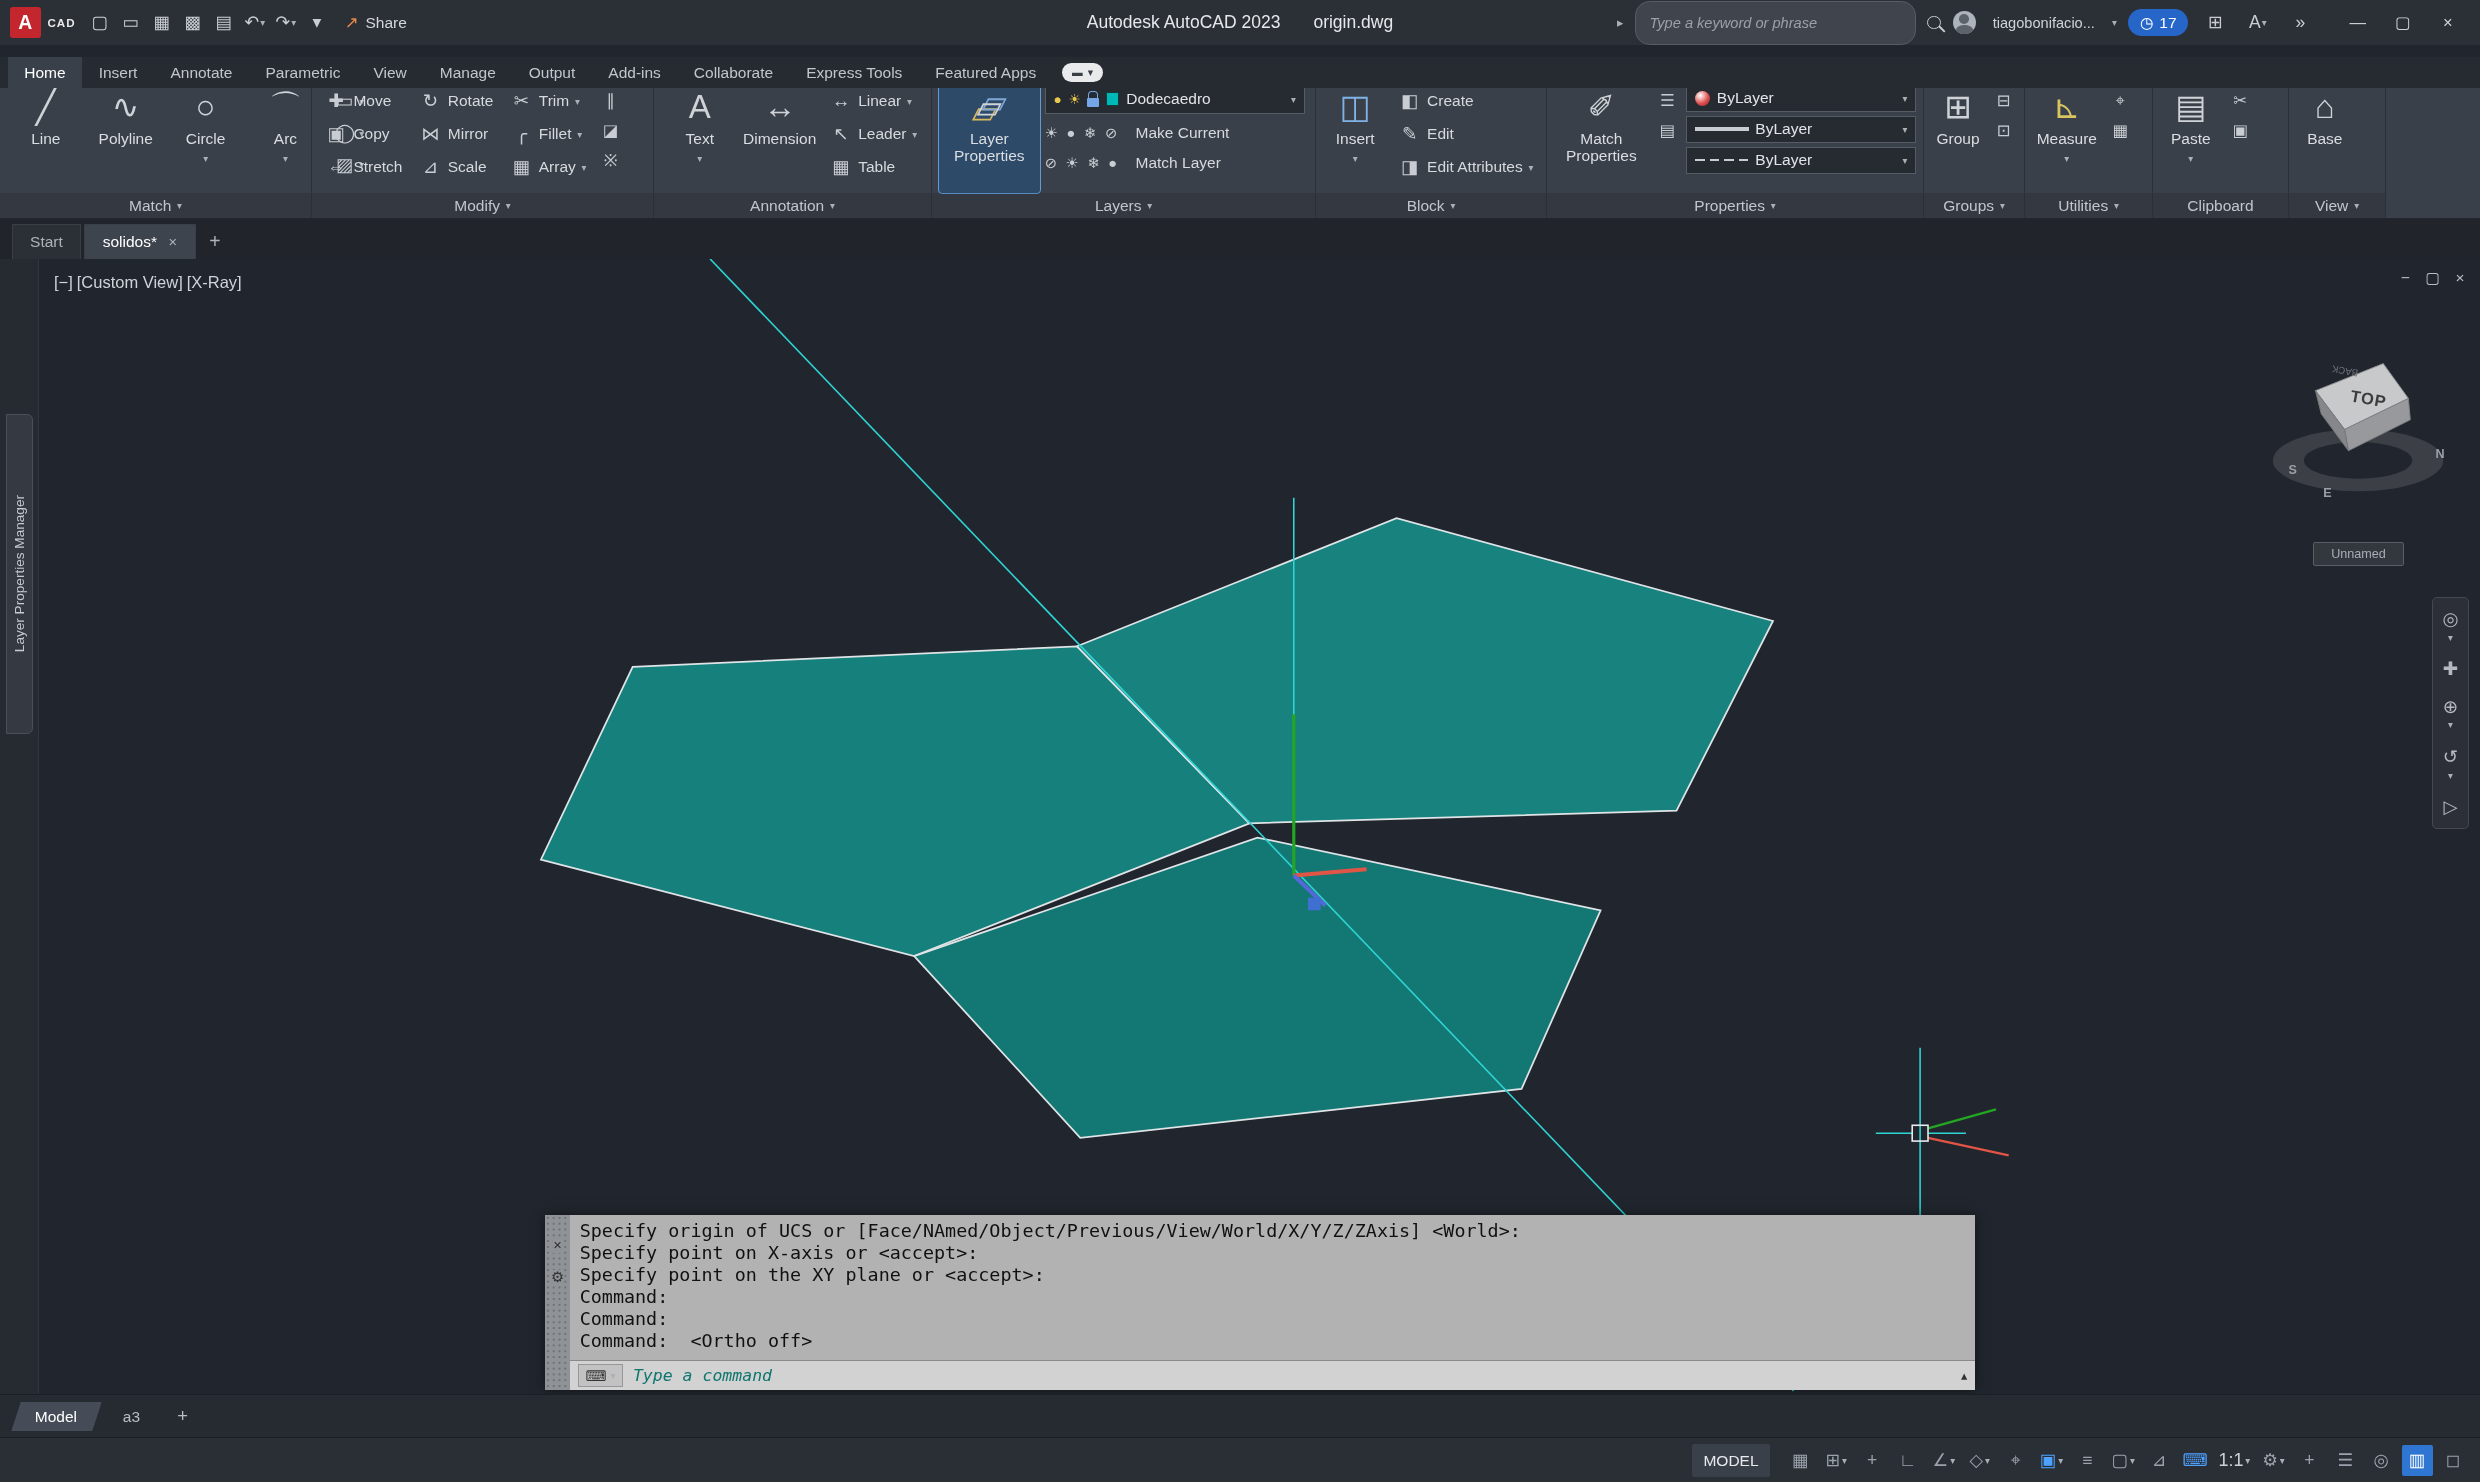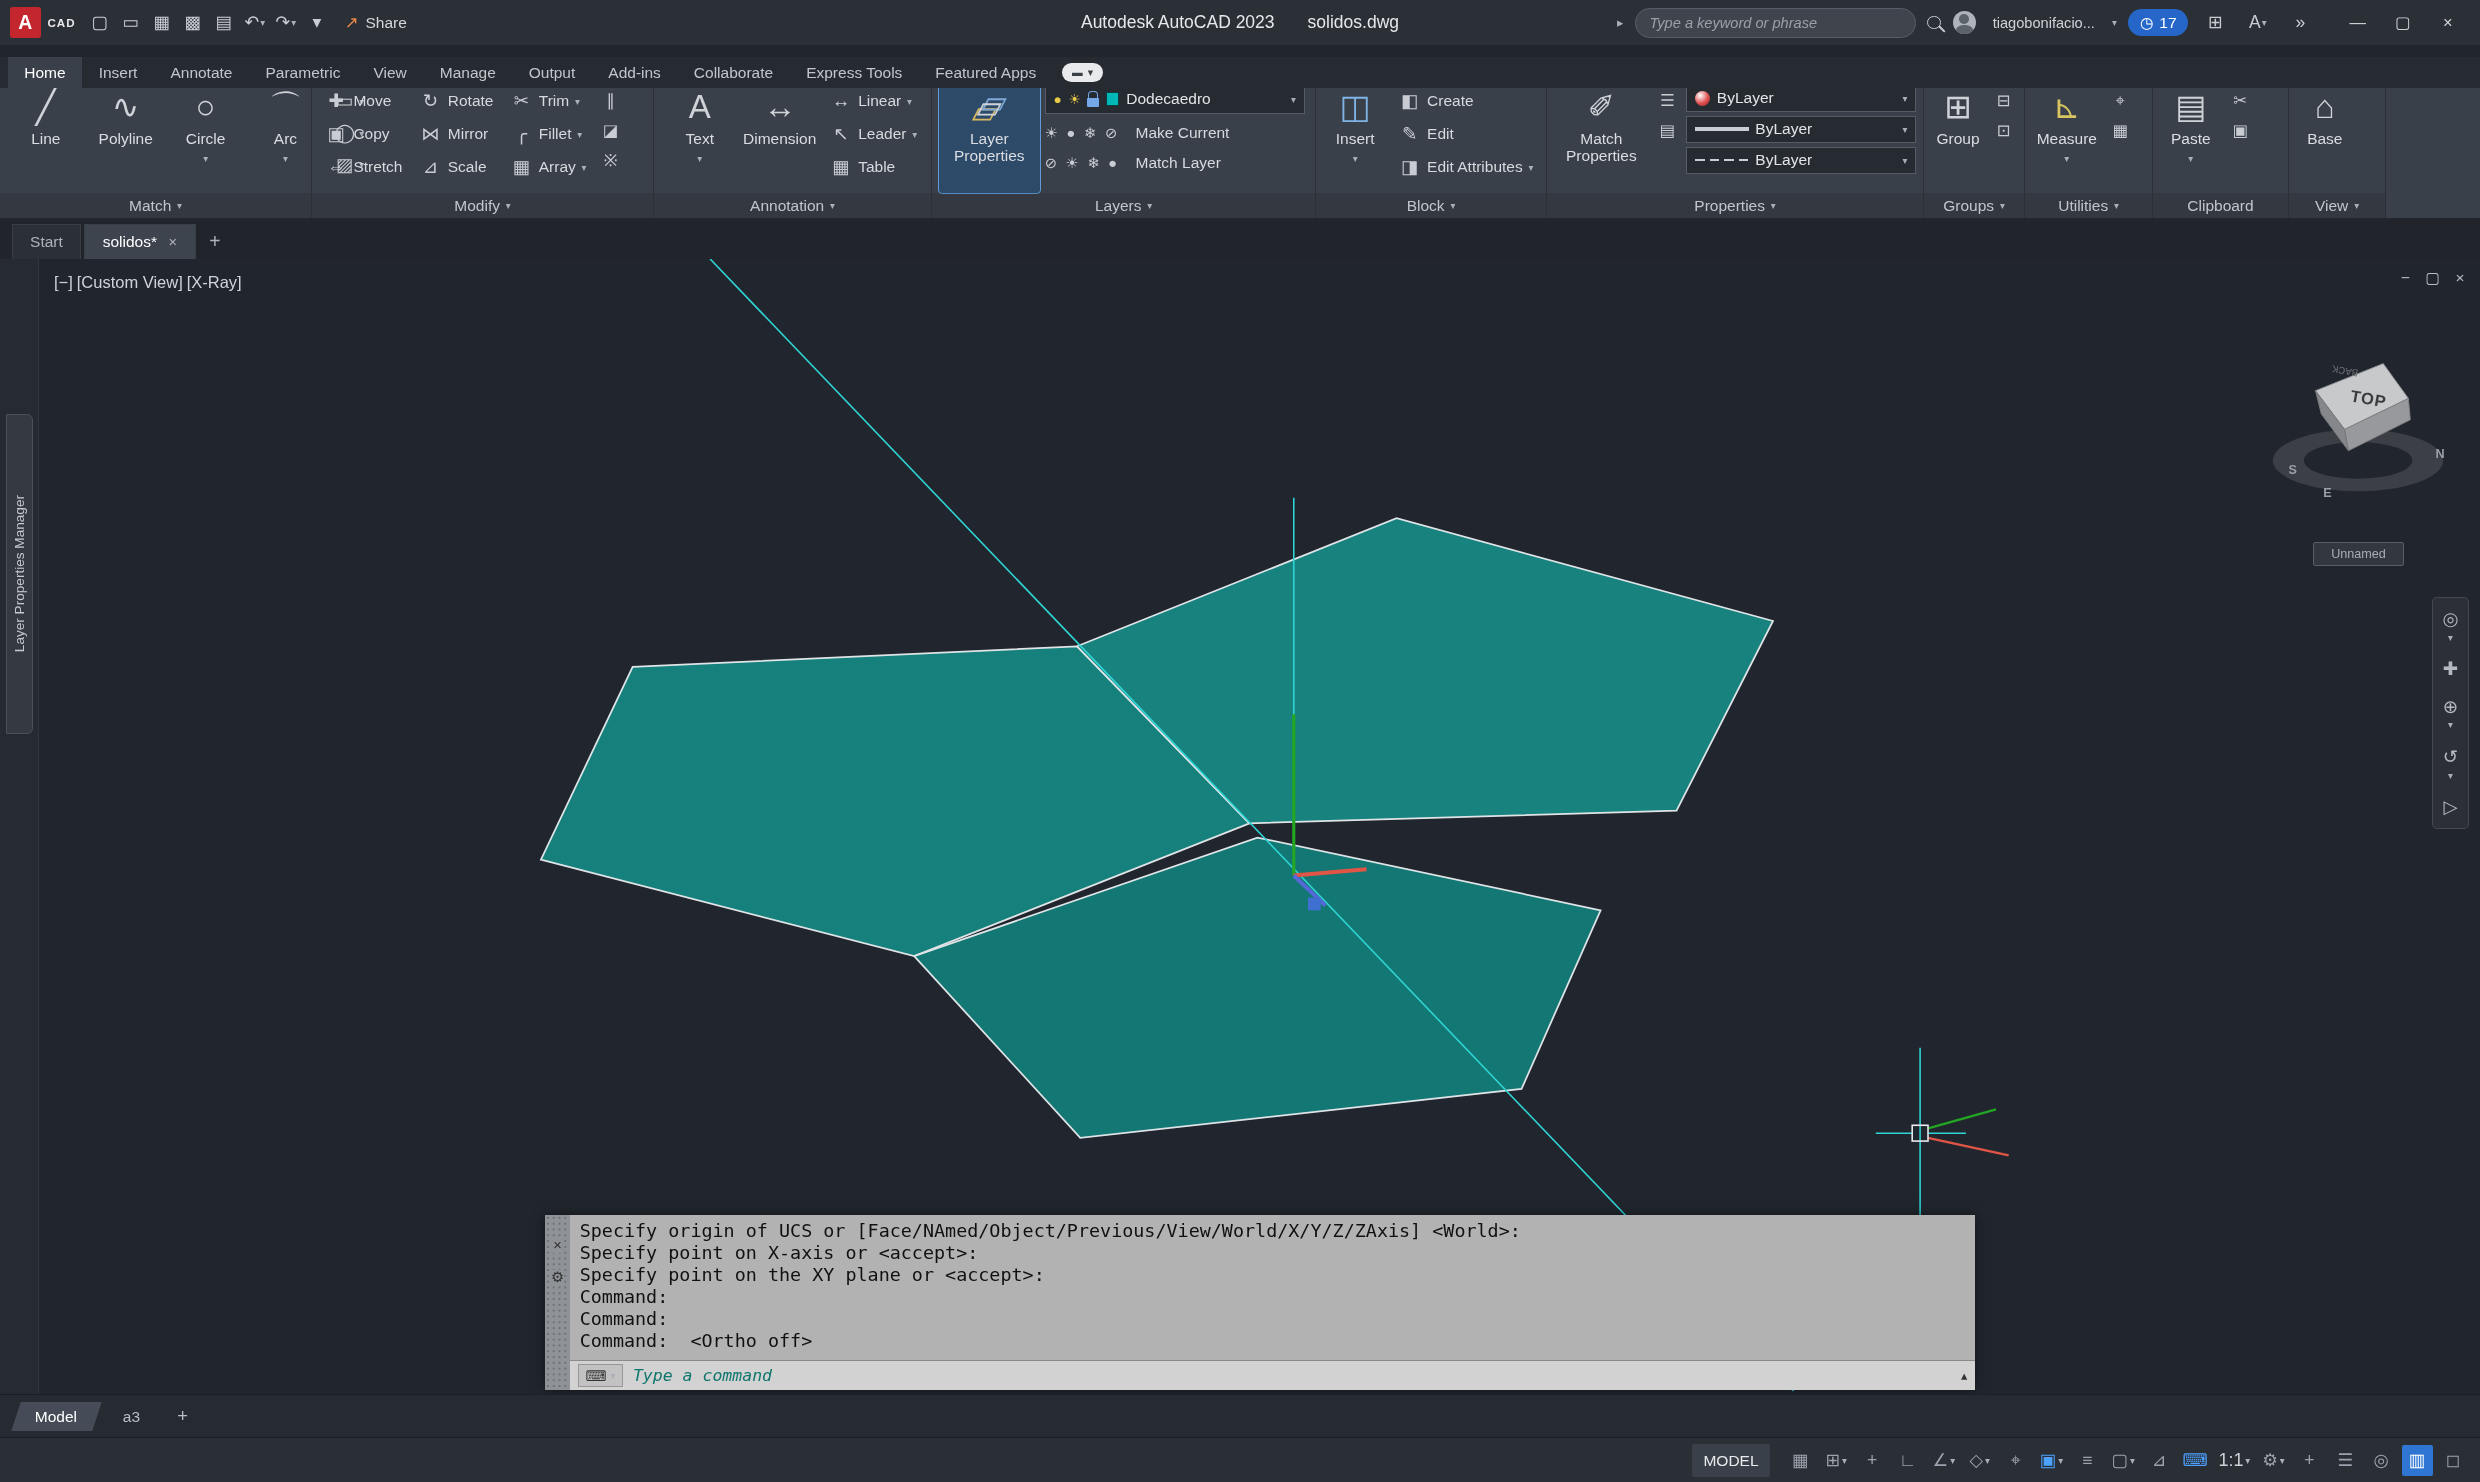--- a/index.html
+++ b/index.html
@@ -8,21 +8,21 @@
   
   .titlebar{position:absolute;top:0;left:0;width:2480px;height:45px;background:#2b2f36;display:flex;align-items:center;padding:0 9.7px;gap:2.9px;z-index:60;}
   .logo{width:31px;height:31px;background:#c4262e;color:#fff;font-weight:bold;display:flex;align-items:center;justify-content:center;font-size:19.4px;border-radius:2.9px;}
   .logo-cad{color:#e8e8e8;font-size:11.6px;font-weight:bold;margin:0 5.8px 0 3.9px;letter-spacing:1px;}
   .tbi{min-width:31px;height:33px;display:flex;align-items:center;justify-content:center;color:#c9cdd3;font-size:17.5px;border-radius:2.9px;gap:1px;}
   .share{display:flex;align-items:center;gap:6.8px;color:#d4d7db;font-size:15.5px;margin-left:9.7px;}
   .share .sic{color:#e8894a;font-size:16.5px;}
   .tb-title{position:absolute;left:50%;transform:translateX(-50%);color:#e6e8eb;font-size:17.5px;white-space:nowrap;}
   .tb-title .file{margin-left:33px;}
   .tb-right{margin-left:auto;display:flex;align-items:center;gap:11.6px;}
-  .searchbox{width:281px;height:30px;background:#40454d;border:1px solid #575d66;border-radius:14.6px;display:flex;align-items:center;padding:0 13.6px;color:#9aa1a9;font-style:italic;font-size:14.6px;}
+  .searchbox{width:281px;height:44px;background:#40454d;border:1px solid #575d66;border-radius:14.6px;display:flex;align-items:center;padding:0 13.6px;color:#9aa1a9;font-style:italic;font-size:14.6px;}
   .mag{width:13.6px;height:13.6px;border:1.9px solid #c9cdd3;border-radius:50%;position:relative;}
   .mag::after{content:"";position:absolute;width:7.8px;height:1.9px;background:#c9cdd3;transform:rotate(45deg);left:9.7px;top:11.6px;}
   .userchip{display:flex;align-items:center;gap:17px;color:#cfd3d8;font-size:14.6px;}
   .avatar{width:23px;height:23px;border-radius:50%;background:#aeb4bb;position:relative;overflow:hidden;}
   .avatar::before{content:"";position:absolute;width:9.7px;height:9.7px;border-radius:50%;background:#5c636b;left:6.8px;top:2.9px;}
   .avatar::after{content:"";position:absolute;width:17.5px;height:9.7px;border-radius:50% 50% 0 0;background:#5c636b;left:2.9px;top:13.6px;}
   .clockpill{background:#2566c8;border-radius:13.6px;color:#fff;display:flex;gap:5.8px;padding:0 11.6px;height:27px;align-items:center;font-size:15.5px;}
   .winbtns{display:flex;margin-left:7.8px;}
   .winbtn{width:45px;height:45px;display:flex;align-items:center;justify-content:center;color:#cfd3d8;font-size:16.5px;}
   
@@ -140,21 +140,21 @@
       </div>
       <div class="tbi">
         <span>▾</span>
       </div>
     </div>
   <div class="share">
     <span class="sic">↗</span>
     <span>Share</span>
   </div>
   <div class="tb-title">
-    <span>Autodesk AutoCAD 2023</span><span class="file">solidos.dwg</span>
+    <span>Autodesk AutoCAD 2023</span><span class="file">origin.dwg</span>
   </div>
   <div class="tb-right">
     <span class="dn" style="font-size:12.6px">▸</span>
     <div class="searchbox">
         <span>Type a keyword or phrase</span>
       </div>
     <span class="mag"></span>
     <div class="userchip">
       <span class="avatar"></span>
       <span>tiagobonifacio...</span>

